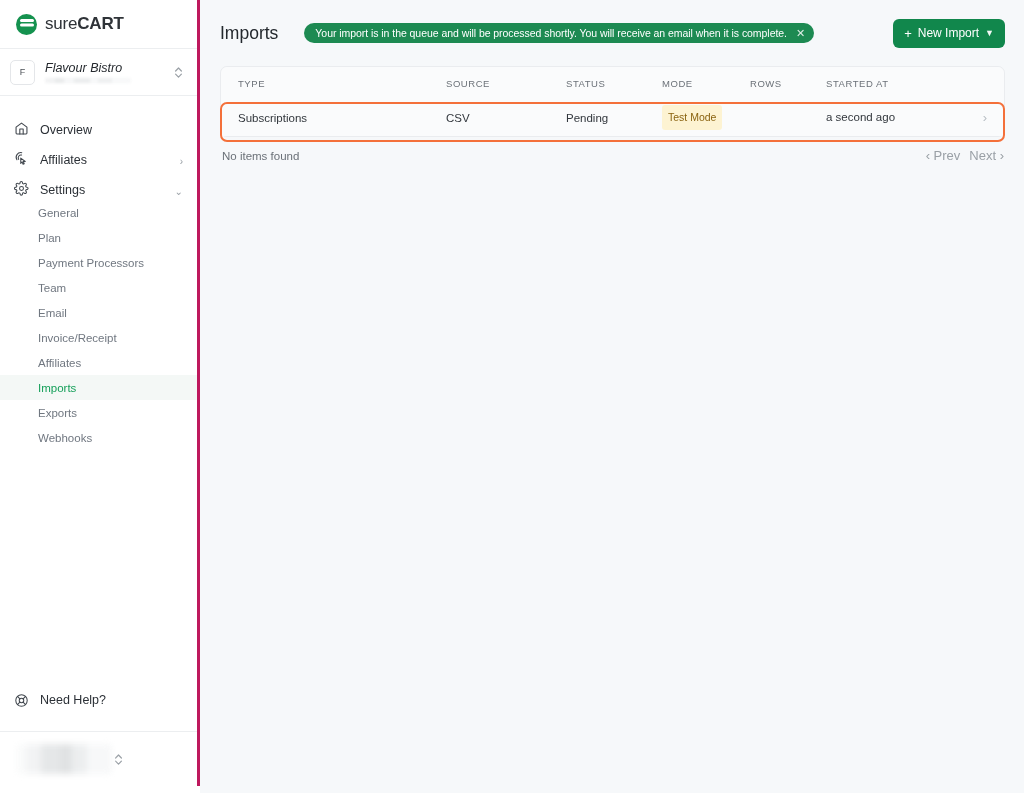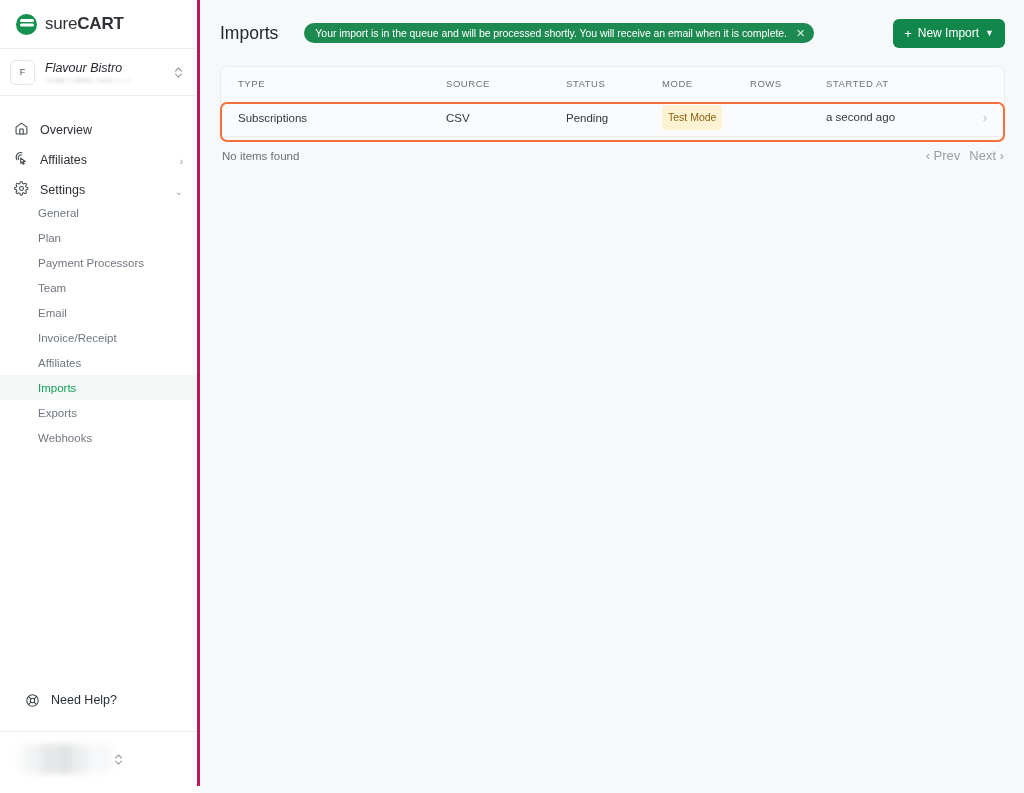--- a/index.html
+++ b/index.html
@@ -168,21 +168,21 @@
     width: 2px;
     background: #f4f8f6;
   }
 
   .sidebar-spacer { flex: 1 1 auto; }
 
   .help-row {
     height: 34px;
     display: flex;
     align-items: center;
-    padding: 0 24px;
+    padding: 0 13px;
     cursor: pointer;
     margin-bottom: 14px;
     text-align: center;
   }
   .help-row .nico { width:17px; height:17px; flex:0 0 17px; color:#41474e; display:flex; align-items:center; justify-content:center;}
   .help-row .nlabel { margin-left:10px; font-size:12.5px; color:#2b3036; }
 
   .user-row {
     height: 55px;
     border-top: 1px solid #eceef0;

